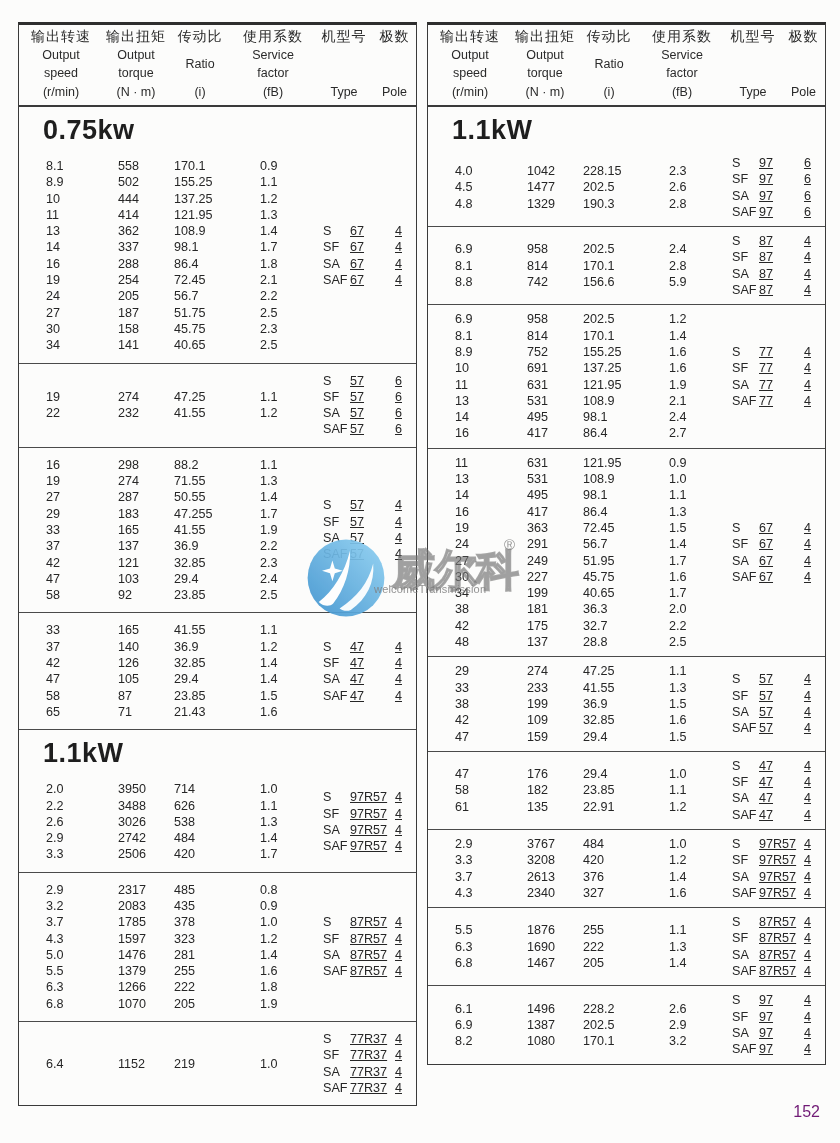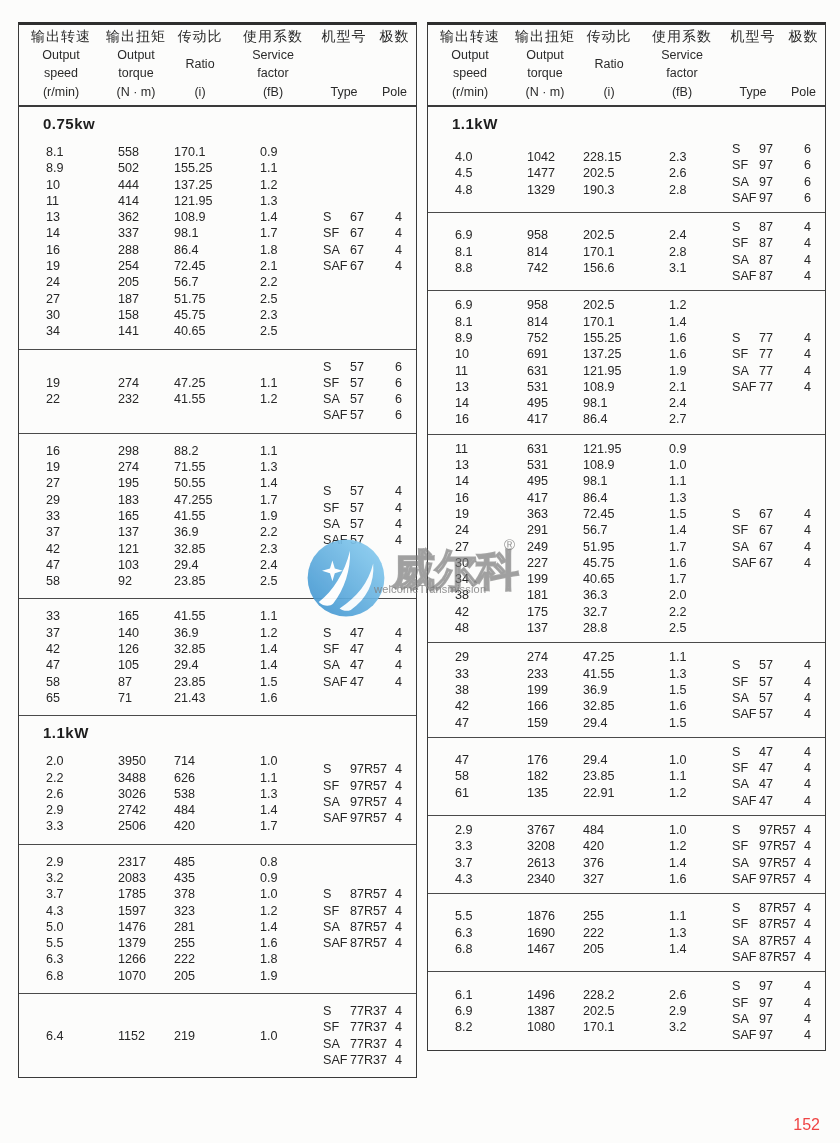--- a/index.html
+++ b/index.html
@@ -14,44 +14,44 @@
     border:1.5px solid #3a3a3a;border-top:3px solid #2e2e2e;
   }
   
   .thead{display:flex;height:82px;box-sizing:border-box;padding:4px 0 5px;
          border-bottom:2px solid #3a3a3a;}
   .hcell{display:flex;flex-direction:column;justify-content:space-between;align-items:center;
          font-size:12.5px;line-height:15px;color:#2a2a2a;}
   .hline:first-child{font-size:14px;letter-spacing:1px;}
   .w0{width:84px}.w1{width:66px}.w2{width:62px}.w3{width:84px}.w4{width:58px}.w5{flex:1}
   
-  .sec-title{font-size:15px;font-weight:700;padding:8px 0 3px 24px;letter-spacing:.5px;color:#1e1e1e;}
+  .sec-title{font-size:27px;font-weight:700;padding:8px 0 3px 24px;letter-spacing:.5px;color:#1e1e1e;}
   .block{display:flex;align-items:center;}
   .col-left .block{padding:9px 0;}
   .col-right .block{padding:6px 0;}
   .block + .block{border-top:1.5px solid #4a4a4a;}
   .block + .sec-title{border-top:1.5px solid #4a4a4a;}
   .block-data{width:300px;box-sizing:border-box;}
   .drow{display:grid;grid-template-columns:72px 56px 86px 60px;padding-left:27px;
         font-size:12.6px;line-height:16.3px;}
   .block-types{flex:1;display:flex;flex-direction:column;justify-content:center;
-               padding:0 14px 0 4px;}
+               padding:0 14px 0 4px;text-decoration:underline;}
   .trow{display:flex;justify-content:space-between;font-size:12.6px;line-height:16.3px;}
   .tprefix{display:inline-block;min-width:27px;}
   
   .watermark{position:absolute;left:306px;top:536px;width:240px;height:100px;
              pointer-events:none;z-index:3;}
   .wm-logo{position:absolute;left:0;top:2px;width:80px;height:80px;opacity:.93;}
   .wm-cn{position:absolute;left:86px;top:6px;font-size:43px;font-weight:700;
          letter-spacing:-1px;color:rgba(150,150,150,.16);
          -webkit-text-stroke:1.6px rgba(115,115,115,.62);white-space:nowrap;}
   .wm-reg{position:absolute;left:198px;top:0;font-size:15px;color:rgba(115,115,115,.75);}
   .wm-en{position:absolute;left:68px;top:47px;font-size:11px;letter-spacing:.2px;
          color:rgba(128,128,128,.85);white-space:nowrap;text-align:center;}
-  .page-number{position:absolute;right:20px;bottom:9px;font-size:16px;color:#ef4444;}
+  .page-number{position:absolute;right:20px;bottom:22px;font-size:16px;color:#701a75;}
 </style>
 </head>
 <body>
 
 <div class="tables">
   <div class="table-col col-left">
     <div class="thead">
         <div class="hcell w0">
           <div class="hline">输出转速</div>
           <div class="hline">Output</div>
@@ -223,21 +223,21 @@
               <div class="dcell">1.1</div>
             </div>
             <div class="drow">
               <div class="dcell">19</div>
               <div class="dcell">274</div>
               <div class="dcell">71.55</div>
               <div class="dcell">1.3</div>
             </div>
             <div class="drow">
               <div class="dcell">27</div>
-              <div class="dcell">195</div>
+              <div class="dcell">287</div>
               <div class="dcell">50.55</div>
               <div class="dcell">1.4</div>
             </div>
             <div class="drow">
               <div class="dcell">29</div>
               <div class="dcell">183</div>
               <div class="dcell">47.255</div>
               <div class="dcell">1.7</div>
             </div>
             <div class="drow">
@@ -588,21 +588,21 @@
             <div class="drow">
               <div class="dcell">8.1</div>
               <div class="dcell">814</div>
               <div class="dcell">170.1</div>
               <div class="dcell">2.8</div>
             </div>
             <div class="drow">
               <div class="dcell">8.8</div>
               <div class="dcell">742</div>
               <div class="dcell">156.6</div>
-              <div class="dcell">3.1</div>
+              <div class="dcell">5.9</div>
             </div>
           </div>
           <div class="block-types">
             <div class="trow">
               <span class="tname"><span class="tprefix">S</span><span class="tsize">87</span></span>
               <span class="tpole">4</span>
             </div>
             <div class="trow">
               <span class="tname"><span class="tprefix">SF</span><span class="tsize">87</span></span>
               <span class="tpole">4</span>
@@ -796,21 +796,21 @@
               <div class="dcell">1.3</div>
             </div>
             <div class="drow">
               <div class="dcell">38</div>
               <div class="dcell">199</div>
               <div class="dcell">36.9</div>
               <div class="dcell">1.5</div>
             </div>
             <div class="drow">
               <div class="dcell">42</div>
-              <div class="dcell">166</div>
+              <div class="dcell">109</div>
               <div class="dcell">32.85</div>
               <div class="dcell">1.6</div>
             </div>
             <div class="drow">
               <div class="dcell">47</div>
               <div class="dcell">159</div>
               <div class="dcell">29.4</div>
               <div class="dcell">1.5</div>
             </div>
           </div>

